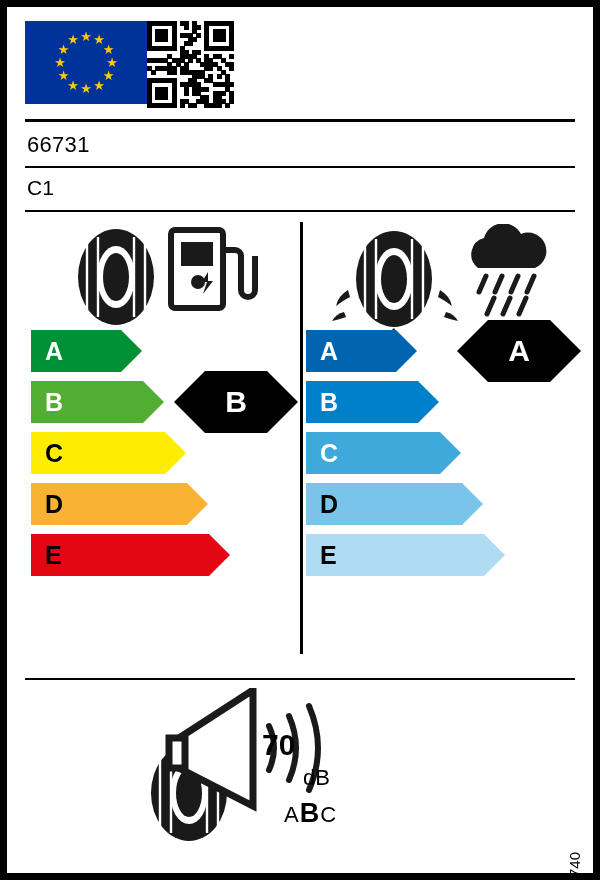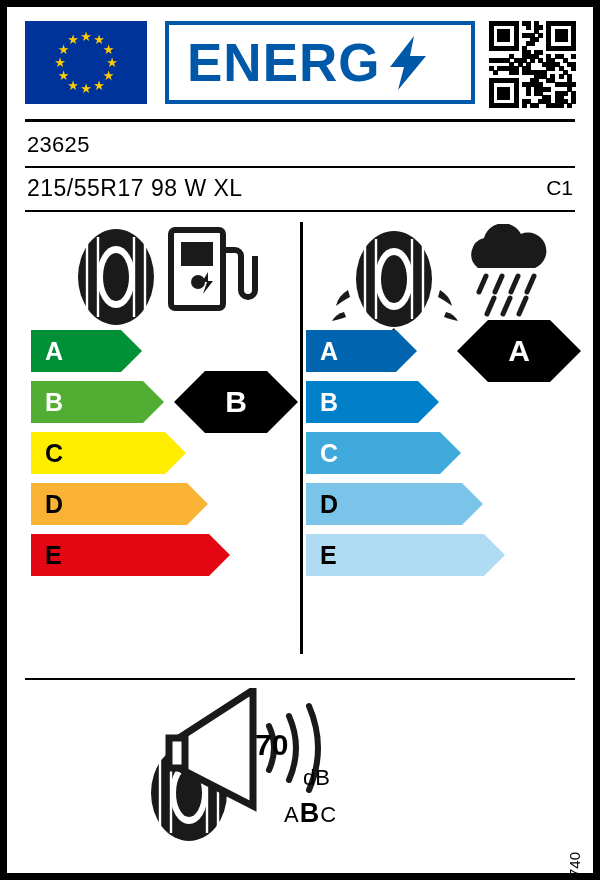--- a/index.html
+++ b/index.html
@@ -222,26 +222,20 @@
         <span class="star" style="left: 77.0167px; top: 48px;">★</span>
         <span class="star" style="left: 67.5px; top: 57.5167px;">★</span>
         <span class="star" style="left: 54.5px; top: 61px;">★</span>
         <span class="star" style="left: 41.5px; top: 57.5167px;">★</span>
         <span class="star" style="left: 31.9833px; top: 48px;">★</span>
         <span class="star" style="left: 28.5px; top: 35px;">★</span>
         <span class="star" style="left: 31.9833px; top: 22px;">★</span>
         <span class="star" style="left: 41.5px; top: 12.4833px;">★</span>
       </div>
 
-    <div class="energ-box">
-      <div class="energ-text">ENERG</div>
-      <svg class="bolt" width="40" height="58" viewBox="0 0 40 58">
-        <polygon points="26,2 2,33 16,33 10,56 38,22 22,22" fill="#0059A8"></polygon>
-      </svg>
-    </div>
 
     <div class="qr" id="qrcode">
         <i style="left: 32.7619px; top: 0px; width: 5px; height: 5px;"></i>
         <i style="left: 36.8571px; top: 0px; width: 5px; height: 5px;"></i>
         <i style="left: 45.0476px; top: 0px; width: 5px; height: 5px;"></i>
         <i style="left: 36.8571px; top: 4.09524px; width: 5px; height: 5px;"></i>
         <i style="left: 45.0476px; top: 4.09524px; width: 5px; height: 5px;"></i>
         <i style="left: 49.1429px; top: 4.09524px; width: 5px; height: 5px;"></i>
         <i style="left: 45.0476px; top: 8.19048px; width: 5px; height: 5px;"></i>
         <i style="left: 32.7619px; top: 12.2857px; width: 5px; height: 5px;"></i>
@@ -464,27 +458,26 @@
         <i style="left: 12.2857px; top: 81.9048px; width: 5px; height: 5px;"></i>
         <i style="left: 16.381px; top: 81.9048px; width: 5px; height: 5px;"></i>
         <i style="left: 20.4762px; top: 81.9048px; width: 5px; height: 5px;"></i>
         <i style="left: 24.5714px; top: 81.9048px; width: 5px; height: 5px;"></i>
       </div>
   </div>
 
   <div class="rule"></div>
 
   <div class="brandrow">
-    <div class="code">23625</div>
+    <div class="code">66731</div>
   </div>
 
   <div class="rule thin"></div>
 
   <div class="sizerow">
-    <div class="size">215/55R17 98 W XL</div>
     <div class="cls">C1</div>
   </div>
 
   <div class="rule thin"></div>
 
   <div class="main">
     <div class="vdiv"></div>
 
     <div class="col">
       <div class="picto">
@@ -614,21 +607,21 @@
         <polygon points="62,50 136,2 136,118 62,80" fill="#ffffff" stroke="#1a1a1a" stroke-width="7"></polygon>
         <rect x="52" y="50" width="16" height="30" fill="#ffffff" stroke="#1a1a1a" stroke-width="7"></rect>
 
         <g fill="none" stroke="#1a1a1a" stroke-width="6" stroke-linecap="round">
           <path d="M152 38 q10 22 0 44"></path>
           <path d="M172 28 q14 32 0 64"></path>
           <path d="M192 18 q18 42 0 84"></path>
         </g>
       </svg>
 
-      <div class="db-text" style="left:248px; top:48px;">70</div>
+      <div class="db-text" style="left:255px; top:48px;">70</div>
       <div class="db-unit" style="left:296px; top:55px;margin-top:30px;">dB</div>
 
       <div class="abc" style="left:277px; top:118px;">
         <span>A</span><b>B</b><span>C</span>
       </div>
     </div>
 
     <div class="yearcode">2020/740</div>
   </div>
 

